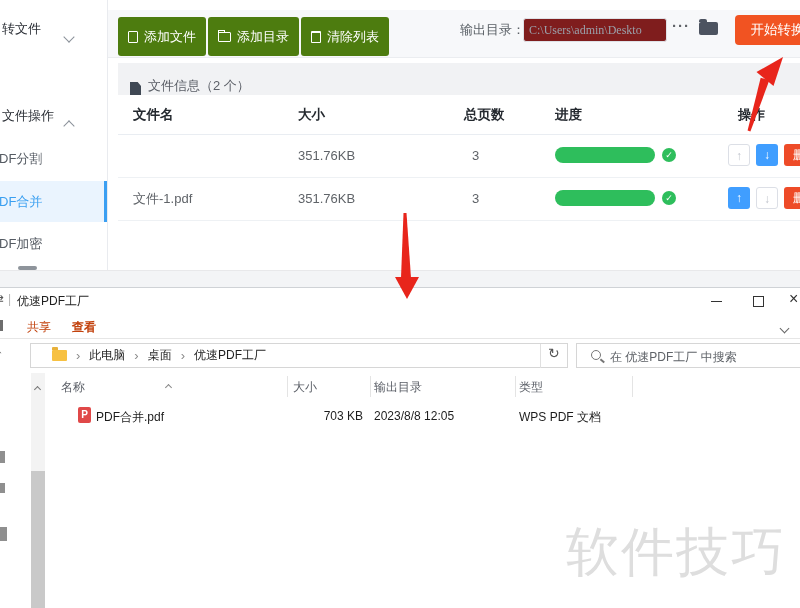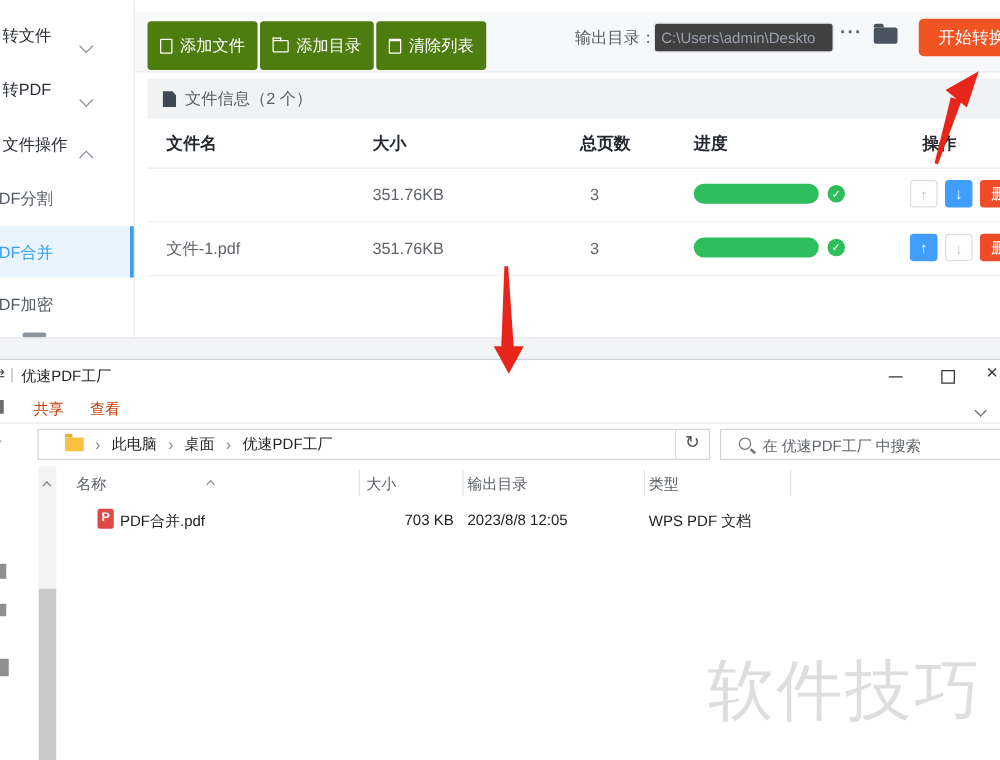--- a/index.html
+++ b/index.html
@@ -19,28 +19,28 @@
   .side-chev{position:absolute;left:65px;top:8px;}
   .frag-dash{left:18px;top:266px;width:19px;height:4px;background:#8e949b;border-radius:2px;}
   .btn-row{left:118px;top:17px;display:flex;gap:2px;}
   .blue-btn{height:39px;padding:0 10px;background:#4d7c0f;color:#fff;font-size:13px;border-radius:3px;
     display:flex;align-items:center;gap:6px;cursor:pointer;}
   .ic-file{width:8px;height:10px;border:1px solid #fff;border-radius:1px;}
   .ic-folder-w{width:11px;height:8px;border:1px solid #fff;border-radius:1px;position:relative;}
   .ic-folder-w::before{content:"";position:absolute;left:-1px;top:-3px;width:5px;height:2px;border:1px solid #fff;border-bottom:none;}
   .ic-trash{width:8px;height:9px;border:1px solid #fff;border-top:2px solid #fff;border-radius:1px;}
   .out-label{left:460px;top:21px;font-size:13px;color:#5a6066;}
-  .out-input{left:523px;top:18px;width:132px;height:22px;border:1px solid #dfe2e7;border-radius:3px;background:#404040;
-    font-size:12px;color:#9ba1ab;padding:0 5px;font-family:Liberation Sans, sans-serif;}
+  .out-input{left:523px;top:18px;width:132px;height:22px;border:1px solid #dfe2e7;border-radius:3px;background:#7f1d1d;
+    font-size:12px;color:#9ba1ab;padding:0 5px;font-family:Liberation Serif, serif;}
   .dots-btn{left:672px;top:17px;font-size:15px;font-weight:bold;color:#5f6368;letter-spacing:1px;cursor:pointer;}
   .ic-folder-dark{left:699px;top:22px;width:19px;height:13px;background:#4c5360;border-radius:2px;cursor:pointer;}
   .ic-folder-dark::before{content:"";position:absolute;left:0;top:-3px;width:8px;height:3px;background:#4c5360;border-radius:2px 2px 0 0;}
   .start-btn{left:735px;top:15px;width:85px;height:30px;background:#f15322;color:#fff;font-size:13.5px;
     border-radius:4px;display:flex;align-items:center;justify-content:center;cursor:pointer;}
-  .info-bar{left:118px;top:63px;width:682px;height:32px;background:#f1f2f4;display:flex;align-items:center;gap:7px;
+  .info-bar{left:118px;top:63px;width:682px;height:32px;background:#f1f2f4;display:flex;align-items:flex-end;gap:7px;
     padding-left:12px;box-sizing:border-box;font-size:13px;color:#5a5e66;}
   .ic-doc-dark{width:11px;height:13px;background:#3f4854;clip-path:polygon(0 0,70% 0,100% 30%,100% 100%,0 100%);}
   .thead{left:118px;top:95px;width:682px;height:39px;border-bottom:1px solid #e9edf2;font-size:13.5px;font-weight:bold;color:#24292f;}
   .thead span{position:absolute;top:0;line-height:39px;}
   .trow{left:118px;width:682px;height:43px;border-bottom:1px solid #eef1f4;font-size:13px;color:#5f6368;}
   .trow .cell{position:absolute;top:0;line-height:43px;white-space:nowrap;}
   .pill{position:absolute;left:437px;top:13px;width:100px;height:16px;border-radius:8px;background:#2ebe5c;}
   .ok{position:absolute;left:544px;top:14px;width:14px;height:14px;border-radius:50%;background:#2ebe5c;}
   .ok::after{content:"✓";position:absolute;left:0;top:0;width:14px;height:14px;line-height:14px;text-align:center;color:#fff;font-size:9px;}
   .mini-btn{position:absolute;top:10px;width:22px;height:22px;border-radius:3px;font-size:12px;line-height:22px;
@@ -101,24 +101,20 @@
 
 <div id="screen">
 
   <div class="abs toolbar-strip"></div>
 
   <div class="abs sidebar">
     <div class="side-item" style="top:16px;">
       <span class="lbl">转文件</span>
       <span class="side-chev"><span class="chev"></span></span>
     </div>
-    <div class="side-item" style="top:59px;">
-      <span class="lbl">转PDF</span>
-      <span class="side-chev"><span class="chev"></span></span>
-    </div>
     <div class="side-item" style="top:103px;">
       <span class="lbl">文件操作</span>
       <span class="side-chev" style="top:10px;"><span class="chev up"></span></span>
     </div>
     <div class="side-item side-sub" style="top:146px;">
       <span class="lbl" style="left:-1px;">DF分割</span>
     </div>
     <div class="side-active">
       <span class="lbl">DF合并</span>
     </div>
@@ -191,21 +187,21 @@
       <span class="title-sep">|</span>
       <span class="win-title">优速PDF工厂</span>
       <div class="ctl-min"></div>
       <div class="ctl-max"></div>
       <span class="ctl-close">×</span>
     </div>
 
     <div class="menubar">
       <div class="menu-frag"></div>
       <span class="menu-item" style="left:27px;">共享</span>
-      <span class="menu-item" style="left:72px;">查看</span>
+      <span class="menu-item" style="left:72px;font-weight:bold;">查看</span>
       <span class="ribbon-chev"><span class="chev"></span></span>
     </div>
 
     <div class="addr-row">
       <span class="nav-up">↑</span>
       <div class="addr-box">
         <span class="ic-folder-y"></span>
         <span class="crumb-chev">›</span>
         <span>此电脑</span>
         <span class="crumb-chev">›</span>

